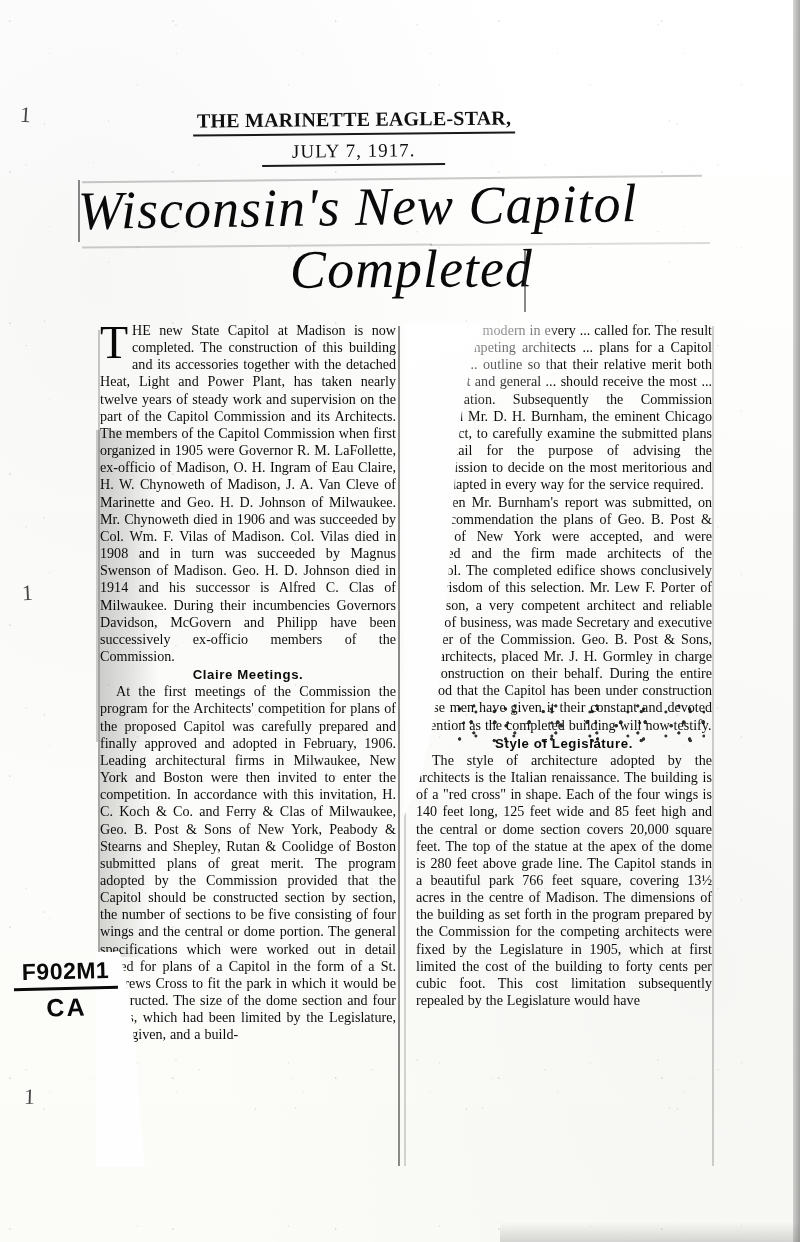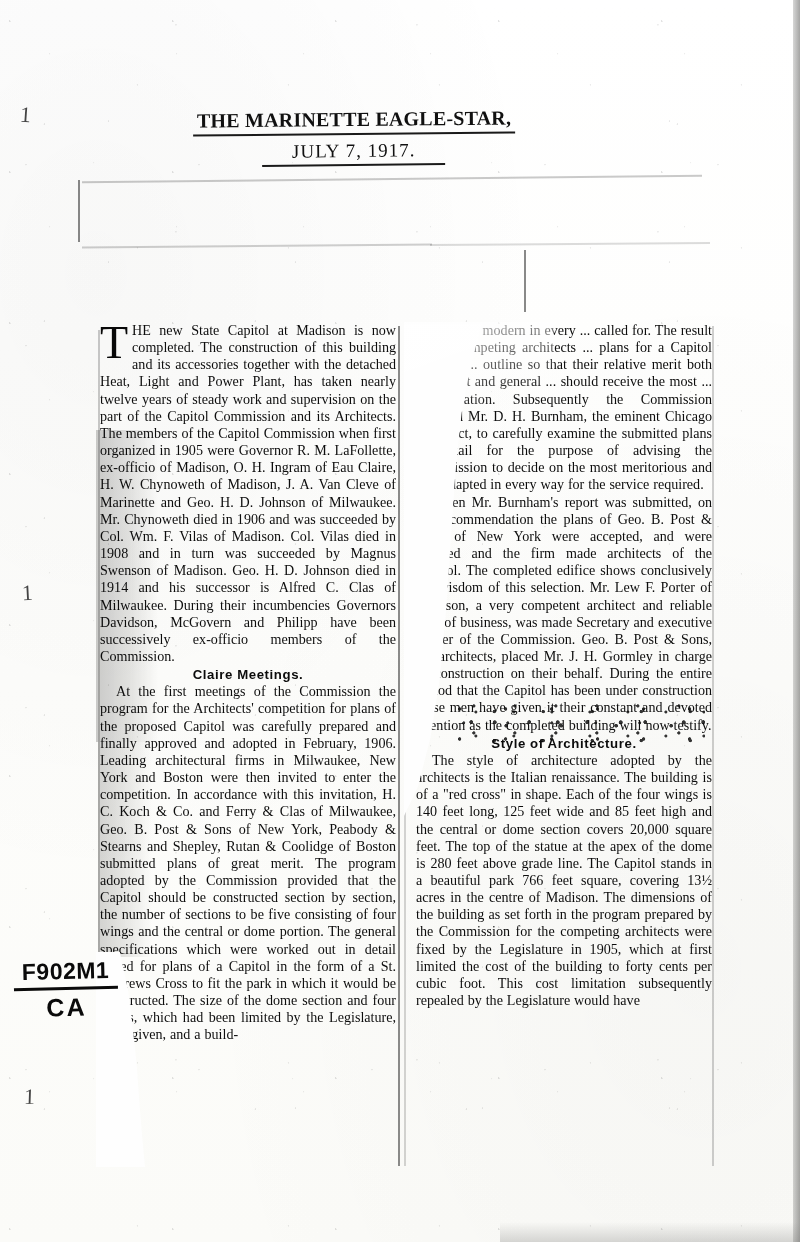--- a/index.html
+++ b/index.html
@@ -311,20 +311,24 @@
   <div class="tick tick-1">1</div>
   <div class="tick tick-2">1</div>
   <div class="tick tick-3">1</div>
 
   <div class="masthead">
     <div class="masthead-paper">THE MARINETTE EAGLE-STAR,</div>
     <br>
     <div class="masthead-date">JULY 7, 1917.</div>
   </div>
 
+  <div class="headline">
+    <div class="headline-line headline-1">Wisconsin's New Capitol</div>
+    <div class="headline-line headline-2">Completed</div>
+  </div>
   <div class="cut cut-h1"></div>
   <div class="cut cut-h2"></div>
   <div class="cut cut-h3"></div>
   <div class="cut cut-v1"></div>
   <div class="cut cut-v2"></div>
 
   <div class="rule rule-outer-l"></div>
   <div class="rule rule-gutter-l"></div>
   <div class="rule rule-gutter-r"></div>
   <div class="rule rule-outer-r"></div>
@@ -335,21 +339,21 @@
       <p class="para dropcap-wrap">
         <span class="dropcap">T</span><span>HE new State Capitol at Madison is now completed. The construction of this building and its accessories together with the detached Heat, Light and Power Plant, has taken nearly twelve years of steady work and supervision on the part of the Capitol Commission and its Architects. The members of the Capitol Commission when first organized in 1905 were Governor R. M. LaFollette, ex-officio of Madison, O. H. Ingram of Eau Claire, H. W. Chynoweth of Madison, J. A. Van Cleve of Marinette and Geo. H. D. Johnson of Milwaukee. Mr. Chynoweth died in 1906 and was succeeded by Col. Wm. F. Vilas of Madison. Col. Vilas died in 1908 and in turn was succeeded by Magnus Swenson of Madison. Geo. H. D. Johnson died in 1914 and his successor is Alfred C. Clas of Milwaukee. During their incumbencies Governors Davidson, McGovern and Philipp have been successively ex-officio members of the Commission.</span>
       </p>
       <p class="subhead">Claire Meetings.</p>
       <p class="para indent">At the first meetings of the Commission the program for the Architects' competition for plans of the proposed Capitol was carefully prepared and finally approved and adopted in February, 1906. Leading architectural firms in Milwaukee, New York and Boston were then invited to enter the competition. In accordance with this invitation, H. C. Koch &amp; Co. and Ferry &amp; Clas of Milwaukee, Geo. B. Post &amp; Sons of New York, Peabody &amp; Stearns and Shepley, Rutan &amp; Coolidge of Boston submitted plans of great merit. The program adopted by the Commission provided that the Capitol should be constructed section by section, the number of sections to be five consisting of four wings and the central or dome portion. The general specifications which were worked out in detail called for plans of a Capitol in the form of a St. Andrews Cross to fit the park in which it would be constructed. The size of the dome section and four wings, which had been limited by the Legislature, were given, and a build-</p>
     </div>
 
     <div class="col col-right">
       <p class="para indent">...of and modern in every ... called for. The result ... the competing architects ... plans for a Capitol uniform ... outline so that their relative merit both as to cost and general ... should receive the most ... consideration. Subsequently the Commission engaged Mr. D. H. Burnham, the eminent Chicago Architect, to carefully examine the submitted plans in detail for the purpose of advising the Commission to decide on the most meritorious and best adapted in every way for the service required.</p>
       <p class="para indent">When Mr. Burnham's report was submitted, on his recommendation the plans of Geo. B. Post &amp; Sons of New York were accepted, and were adopted and the firm made architects of the Capitol. The completed edifice shows conclusively the wisdom of this selection. Mr. Lew F. Porter of Madison, a very competent architect and reliable man of business, was made Secretary and executive officer of the Commission. Geo. B. Post &amp; Sons, the architects, placed Mr. J. H. Gormley in charge of construction on their behalf. During the entire period that the Capitol has been under construction these men have given it their constant and devoted attention as the completed building will now testify.</p>
-      <p class="subhead">Style of Architecture.</p>
+      <p class="subhead">Style of Legislature.</p>
       <p class="para indent">The style of architecture adopted by the architects is the Italian renaissance. The building is of a "red cross" in shape. Each of the four wings is 140 feet long, 125 feet wide and 85 feet high and the central or dome section covers 20,000 square feet. The top of the statue at the apex of the dome is 280 feet above grade line. The Capitol stands in a beautiful park 766 feet square, covering 13½ acres in the centre of Madison. The dimensions of the building as set forth in the program prepared by the Commission for the competing architects were fixed by the Legislature in 1905, which at first limited the cost of the building to forty cents per cubic foot. This cost limitation subsequently repealed by the Legislature would have</p>
     </div>
 
   </div>
 
   <div class="smear-left"></div>
   <div class="smear-left2"></div>
   <div class="tear-left"></div>
   <div class="tear-right"></div>
   <div class="fade-rtop"></div>

